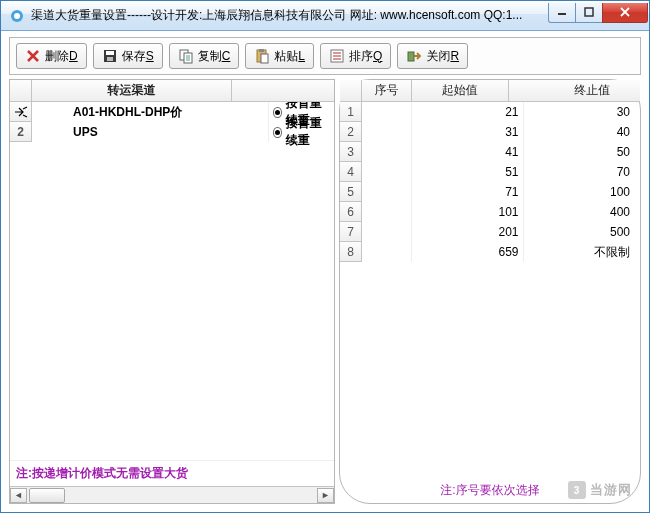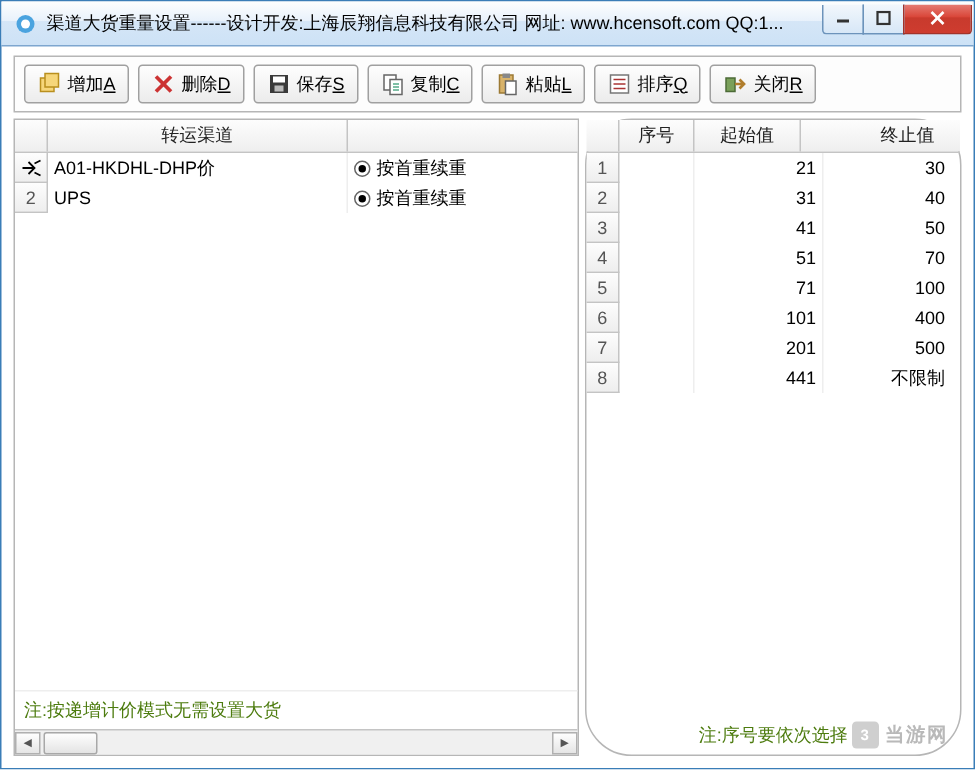--- a/index.html
+++ b/index.html
@@ -93,21 +93,21 @@
     gap: 4px;
     min-height: 0;
   }
   .panel {
     border: 1px solid #b6b6b6;
     display: flex;
     flex-direction: column;
     background: #fff;
     min-height: 0;
   }
-  .left-panel { width: 377px; }
+  .left-panel { width: 326px; font-weight: bold; }
   .right-panel { flex: 1; border-radius: 31px; }
 
   .grid-head {
     display: flex;
     background: linear-gradient(to bottom,#fdfdfd,#eee);
     border-bottom: 1px solid #c4c4c4;
     height: 22px;
     align-items: stretch;
   }
   .grid-head .hcell {
@@ -142,34 +142,34 @@
     align-items:center;
     padding:0 4px;
   }
   .grow .row-ind {
     width:22px; justify-content:center;
     background: linear-gradient(to bottom,#fdfdfd,#eee);
     border-right:1px solid #c4c4c4;
     border-bottom:1px solid #c4c4c4;
     color:#555;
   }
-  .left-panel .gcell.c-channel { width:200px; }
+  .left-panel .gcell.c-channel { width:200px;margin-left:37px; }
   .left-panel .gcell.c-price { flex:1; border-right:none; gap:4px;}
   .right-panel .gcell.c-seq { width:50px; }
   .right-panel .gcell.c-start { flex:1; justify-content:flex-end; }
   .right-panel .gcell.c-end { flex:1; border-right:none; justify-content:flex-end; padding-right:10px;}
 
   .radio-dot {
     width:11px;height:11px;border:1px solid #666;border-radius:50%;
     display:inline-flex;align-items:center;justify-content:center;
   }
   .radio-dot::after{content:"";width:5px;height:5px;background:#000;border-radius:50%;}
 
   .foot-note {
-    color: #4d7c0f;
+    color: #a21caf;
     font-size: 12px;
     padding: 4px 6px;
   }
   .left-foot {
     border-top:1px solid #eee;
   }
   .hscroll {
     height:17px;
     border-top:1px solid #c4c4c4;
     background:#f0f0f0;
@@ -232,29 +232,20 @@
             <line x1="2" y1="1" x2="10" y2="9" stroke="#fff" stroke-width="1.8"></line>
             <line x1="10" y1="1" x2="2" y2="9" stroke="#fff" stroke-width="1.8"></line>
           </svg>
       </div>
     </div>
   </div>
 
   <div class="toolbar-wrap">
     <div class="toolbar">
 
-      <div class="tbtn">
-        <span class="ico">
-          <svg width="16" height="16">
-              <rect x="2" y="4" width="9" height="9" fill="#f6d67a" stroke="#b98f1e"></rect>
-              <rect x="5" y="1" width="9" height="9" fill="#f6d67a" stroke="#b98f1e"></rect>
-            </svg>
-        </span>
-        <span class="lbl"><span>增加</span><u>A</u></span>
-      </div>
 
       <div class="tbtn">
         <span class="ico">
           <svg width="16" height="16">
               <line x1="3" y1="3" x2="13" y2="13" stroke="#c33" stroke-width="2.5"></line>
               <line x1="13" y1="3" x2="3" y2="13" stroke="#c33" stroke-width="2.5"></line>
             </svg>
         </span>
         <span class="lbl"><span>删除</span><u>D</u></span>
       </div>
@@ -406,21 +397,21 @@
           </div>
           <div class="grow">
             <div class="gcell row-ind">7</div>
             <div class="gcell c-seq"></div>
             <div class="gcell c-start">201</div>
             <div class="gcell c-end">500</div>
           </div>
           <div class="grow">
             <div class="gcell row-ind">8</div>
             <div class="gcell c-seq"></div>
-            <div class="gcell c-start">441</div>
+            <div class="gcell c-start">659</div>
             <div class="gcell c-end">不限制</div>
           </div>
         </div>
       <div class="foot-note" style="text-align:center;">注:序号要依次选择</div>
     </div>
 
   </div>
 
   <div class="watermark">
     <span class="wm-ico">3</span>

